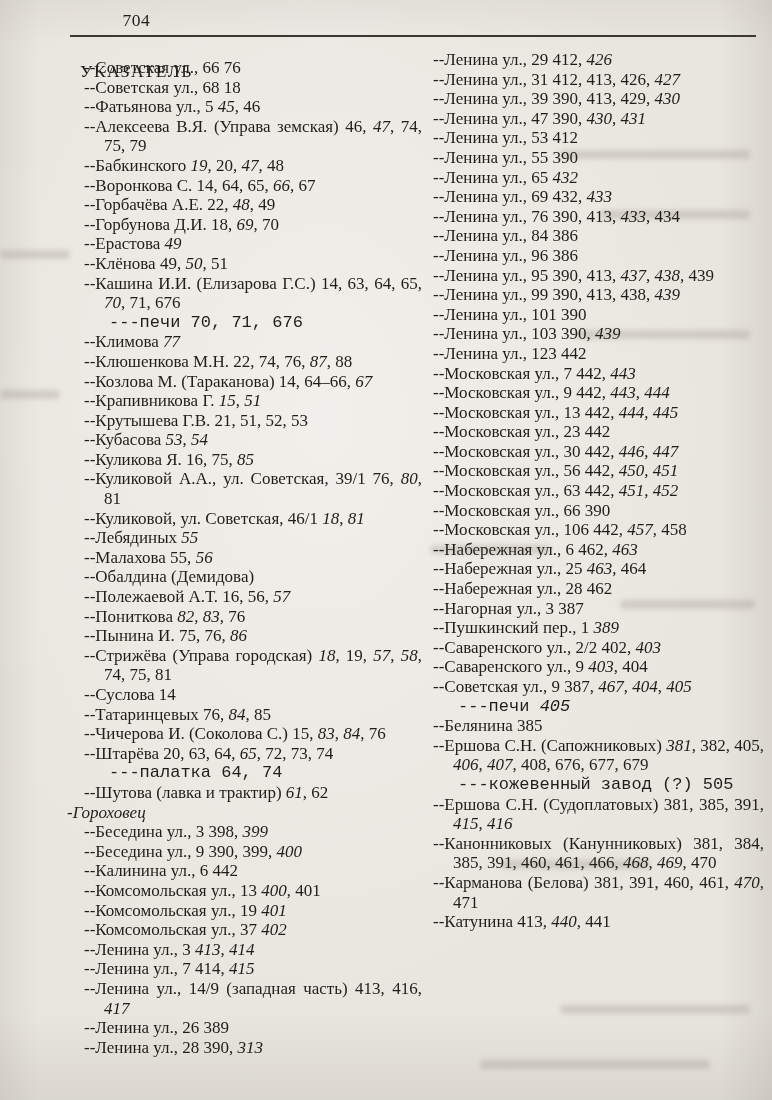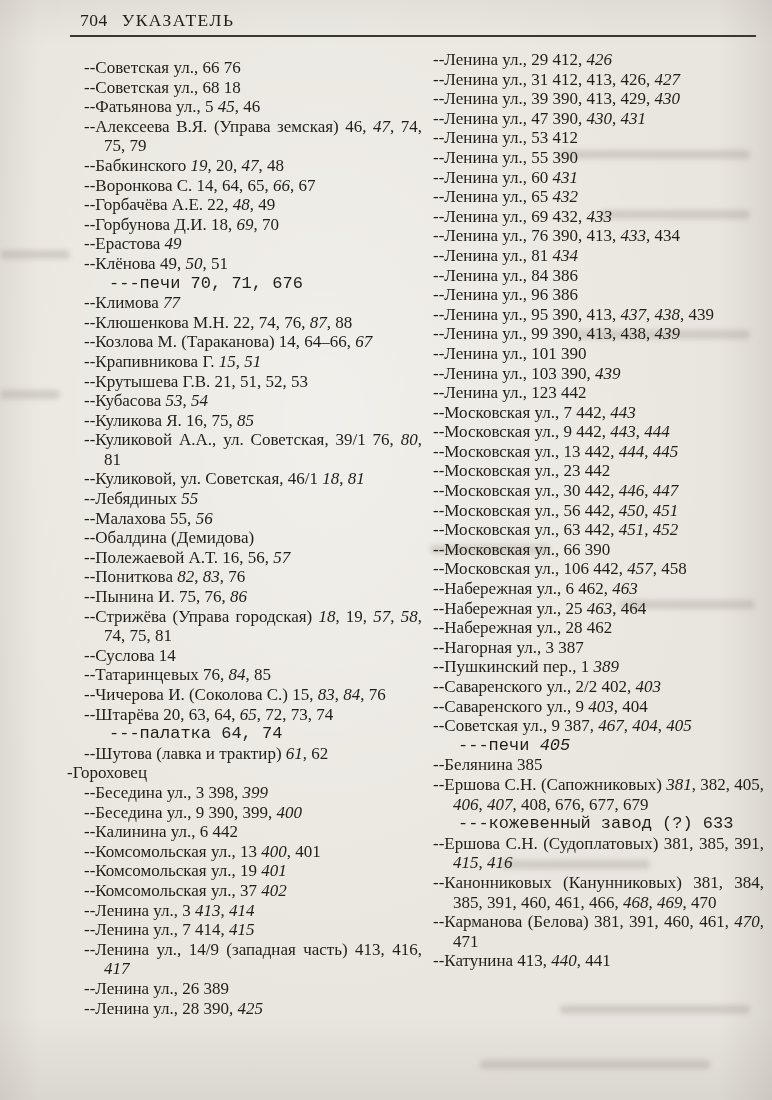--- a/index.html
+++ b/index.html
@@ -21,42 +21,43 @@
   }
   
   .ghost {
     position: absolute; height: 9px; border-radius: 5px;
     background: rgba(148,142,128,0.30);
     filter: blur(2.4px);
     pointer-events: none;
   }
   header.pagehead {
     position: absolute; top: 10px; left: 80px;
-    display: flex; align-items: flex-start; gap: 14px;
+    display: flex; align-items: center; gap: 30px;
     font-size: 17.5px;
+    flex-direction: column;
   }
   .page-num { letter-spacing: 0.5px; }
   .page-title { letter-spacing: 1.5px; }
   .head-rule {
     position: absolute; top: 35px; left: 70px;
     width: 686px; height: 2px;
     background: #3b3831;
   }
   .col {
     position: absolute; top: 50px;
     font-size: 17px; line-height: 19.6px;
   }
   #col-left  { left: 84px;  width: 338px; margin-top: 8px; }
   #col-right { left: 433px; width: 331px; }
   .entry {
     margin: 0;
     text-align: justify;
     padding-left: 20px; text-indent: -20px; 
   }
-  .entry.lvl0 { margin-left: -17px; padding-left: 0; text-indent: 0; }
+  .entry.lvl0 { margin-left: -17px; padding-left: 0; text-indent: 0; font-style: italic; }
   .entry.lvl2 { padding-left: 46px; text-indent: -21px; font-family: Liberation Mono, monospace; }
   .entry i { font-style: italic; }
 </style>
 </head>
 <body>
 
 <div class="page">
 
   <div class="ghost" style="left:560px; top:150px;  width:190px;"></div>
   <div class="ghost" style="left:600px; top:210px;  width:150px;"></div>
@@ -80,20 +81,21 @@
         <p class="entry lvl1">--Советская ул., 66 76</p>
         <p class="entry lvl1">--Советская ул., 68 18</p>
         <p class="entry lvl1">--Фатьянова ул., 5 <i>45</i>, 46</p>
         <p class="entry lvl1">--Алексеева В.Я. (Управа земская) 46, <i>47</i>, 74, 75, 79</p>
         <p class="entry lvl1">--Бабкинского <i>19</i>, 20, <i>47</i>, 48</p>
         <p class="entry lvl1">--Воронкова С. 14, 64, 65, <i>66</i>, 67</p>
         <p class="entry lvl1">--Горбачёва А.Е. 22, <i>48</i>, 49</p>
         <p class="entry lvl1">--Горбунова Д.И. 18, <i>69</i>, 70</p>
         <p class="entry lvl1">--Ерастова <i>49</i></p>
         <p class="entry lvl1">--Клёнова 49, <i>50</i>, 51</p>
+        <p class="entry lvl1">--Кашина И.И. (Елизарова Г.С.) 14, 63, 64, 65, <i>70</i>, 71, 676</p>
         <p class="entry lvl2">---печи 70, 71, 676</p>
         <p class="entry lvl1">--Климова <i>77</i></p>
         <p class="entry lvl1">--Клюшенкова М.Н. 22, 74, 76, <i>87</i>, 88</p>
         <p class="entry lvl1">--Козлова М. (Тараканова) 14, 64–66, <i>67</i></p>
         <p class="entry lvl1">--Крапивникова Г. <i>15</i>, <i>51</i></p>
         <p class="entry lvl1">--Крутышева Г.В. 21, 51, 52, 53</p>
         <p class="entry lvl1">--Кубасова <i>53</i>, <i>54</i></p>
         <p class="entry lvl1">--Куликова Я. 16, 75, <i>85</i></p>
         <p class="entry lvl1">--Куликовой А.А., ул. Советская, 39/1 76, <i>80</i>, 81</p>
         <p class="entry lvl1">--Куликовой, ул. Советская, 46/1 <i>18</i>, <i>81</i></p>
@@ -114,34 +116,32 @@
         <p class="entry lvl1">--Беседина ул., 3 398, <i>399</i></p>
         <p class="entry lvl1">--Беседина ул., 9 390, 399, <i>400</i></p>
         <p class="entry lvl1">--Калинина ул., 6 442</p>
         <p class="entry lvl1">--Комсомольская ул., 13 <i>400</i>, 401</p>
         <p class="entry lvl1">--Комсомольская ул., 19 <i>401</i></p>
         <p class="entry lvl1">--Комсомольская ул., 37 <i>402</i></p>
         <p class="entry lvl1">--Ленина ул., 3 <i>413</i>, <i>414</i></p>
         <p class="entry lvl1">--Ленина ул., 7 414, <i>415</i></p>
         <p class="entry lvl1">--Ленина ул., 14/9 (западная часть) 413, 416, <i>417</i></p>
         <p class="entry lvl1">--Ленина ул., 26 389</p>
-        <p class="entry lvl1">--Ленина ул., 28 390, <i>425</i></p>
+        <p class="entry lvl1">--Ленина ул., 28 390, <i>313</i></p>
       </section>
     <section class="col" id="col-right">
         <p class="entry lvl1">--Ленина ул., 29 412, <i>426</i></p>
         <p class="entry lvl1">--Ленина ул., 31 412, 413, 426, <i>427</i></p>
         <p class="entry lvl1">--Ленина ул., 39 390, 413, 429, <i>430</i></p>
         <p class="entry lvl1">--Ленина ул., 47 390, <i>430</i>, <i>431</i></p>
         <p class="entry lvl1">--Ленина ул., 53 412</p>
         <p class="entry lvl1">--Ленина ул., 55 390</p>
-        <p class="entry lvl1">--Ленина ул., 60 <i>431</i></p>
         <p class="entry lvl1">--Ленина ул., 65 <i>432</i></p>
         <p class="entry lvl1">--Ленина ул., 69 432, <i>433</i></p>
         <p class="entry lvl1">--Ленина ул., 76 390, 413, <i>433</i>, 434</p>
-        <p class="entry lvl1">--Ленина ул., 81 <i>434</i></p>
         <p class="entry lvl1">--Ленина ул., 84 386</p>
         <p class="entry lvl1">--Ленина ул., 96 386</p>
         <p class="entry lvl1">--Ленина ул., 95 390, 413, <i>437</i>, <i>438</i>, 439</p>
         <p class="entry lvl1">--Ленина ул., 99 390, 413, 438, <i>439</i></p>
         <p class="entry lvl1">--Ленина ул., 101 390</p>
         <p class="entry lvl1">--Ленина ул., 103 390, <i>439</i></p>
         <p class="entry lvl1">--Ленина ул., 123 442</p>
         <p class="entry lvl1">--Московская ул., 7 442, <i>443</i></p>
         <p class="entry lvl1">--Московская ул., 9 442, <i>443</i>, <i>444</i></p>
         <p class="entry lvl1">--Московская ул., 13 442, <i>444</i>, <i>445</i></p>
@@ -155,20 +155,20 @@
         <p class="entry lvl1">--Набережная ул., 25 <i>463</i>, 464</p>
         <p class="entry lvl1">--Набережная ул., 28 462</p>
         <p class="entry lvl1">--Нагорная ул., 3 387</p>
         <p class="entry lvl1">--Пушкинский пер., 1 <i>389</i></p>
         <p class="entry lvl1">--Саваренского ул., 2/2 402, <i>403</i></p>
         <p class="entry lvl1">--Саваренского ул., 9 <i>403</i>, 404</p>
         <p class="entry lvl1">--Советская ул., 9 387, <i>467</i>, <i>404</i>, <i>405</i></p>
         <p class="entry lvl2">---печи <i>405</i></p>
         <p class="entry lvl1">--Белянина 385</p>
         <p class="entry lvl1">--Ершова С.Н. (Сапожниковых) <i>381</i>, 382, 405, <i>406</i>, <i>407</i>, 408, 676, 677, 679</p>
-        <p class="entry lvl2">---кожевенный завод (?) 633</p>
+        <p class="entry lvl2">---кожевенный завод (?) 505</p>
         <p class="entry lvl1">--Ершова С.Н. (Судоплатовых) 381, 385, 391, <i>415</i>, <i>416</i></p>
         <p class="entry lvl1">--Канонниковых (Канунниковых) 381, 384, 385, 391, 460, 461, 466, <i>468</i>, <i>469</i>, 470</p>
         <p class="entry lvl1">--Карманова (Белова) 381, 391, 460, 461, <i>470</i>, 471</p>
         <p class="entry lvl1">--Катунина 413, <i>440</i>, 441</p>
       </section>
   </main>
 </div>
 
 </body></html>

